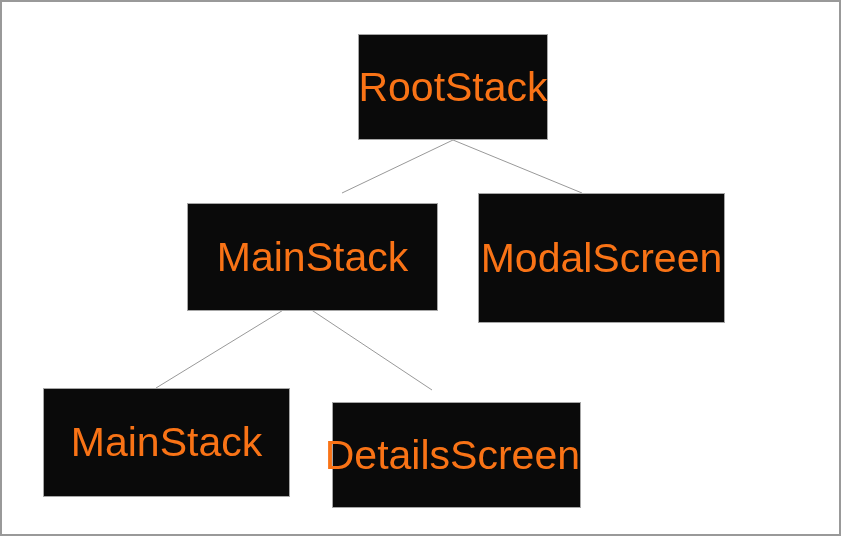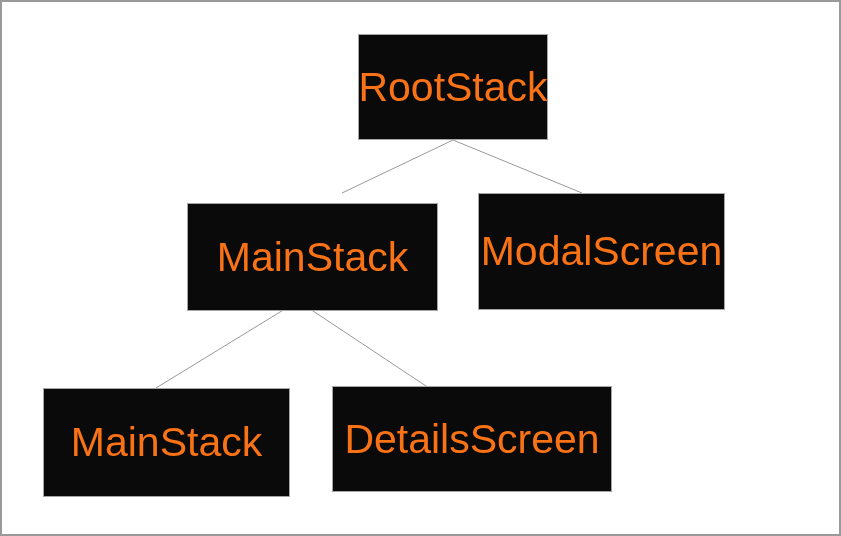--- a/index.html
+++ b/index.html
@@ -52,23 +52,23 @@
       <line x1="296" y1="299" x2="154" y2="386" stroke="#999999" stroke-width="1"></line>
       <line x1="296" y1="299" x2="430" y2="388" stroke="#999999" stroke-width="1"></line>
     </svg>
   <div id="nodes">
       <div class="node" style="left: 356px; top: 32px; width: 190px; height: 106px;">
         <span class="node-label">RootStack</span>
       </div>
       <div class="node" style="left: 185px; top: 201px; width: 251px; height: 108px;">
         <span class="node-label">MainStack</span>
       </div>
-      <div class="node" style="left: 476px; top: 191px; width: 247px; height: 117px;">
+      <div class="node" style="left: 476px; top: 191px; width: 247px; height: 130px;">
         <span class="node-label">ModalScreen</span>
       </div>
       <div class="node" style="left: 41px; top: 386px; width: 247px; height: 109px;">
         <span class="node-label">MainStack</span>
       </div>
-      <div class="node" style="left: 330px; top: 384px; width: 280px; height: 106px;">
+      <div class="node" style="left: 330px; top: 400px; width: 249px; height: 106px; justify-content: flex-end;">
         <span class="node-label">DetailsScreen</span>
       </div>
     </div>
 </div>
 
 </body></html>

